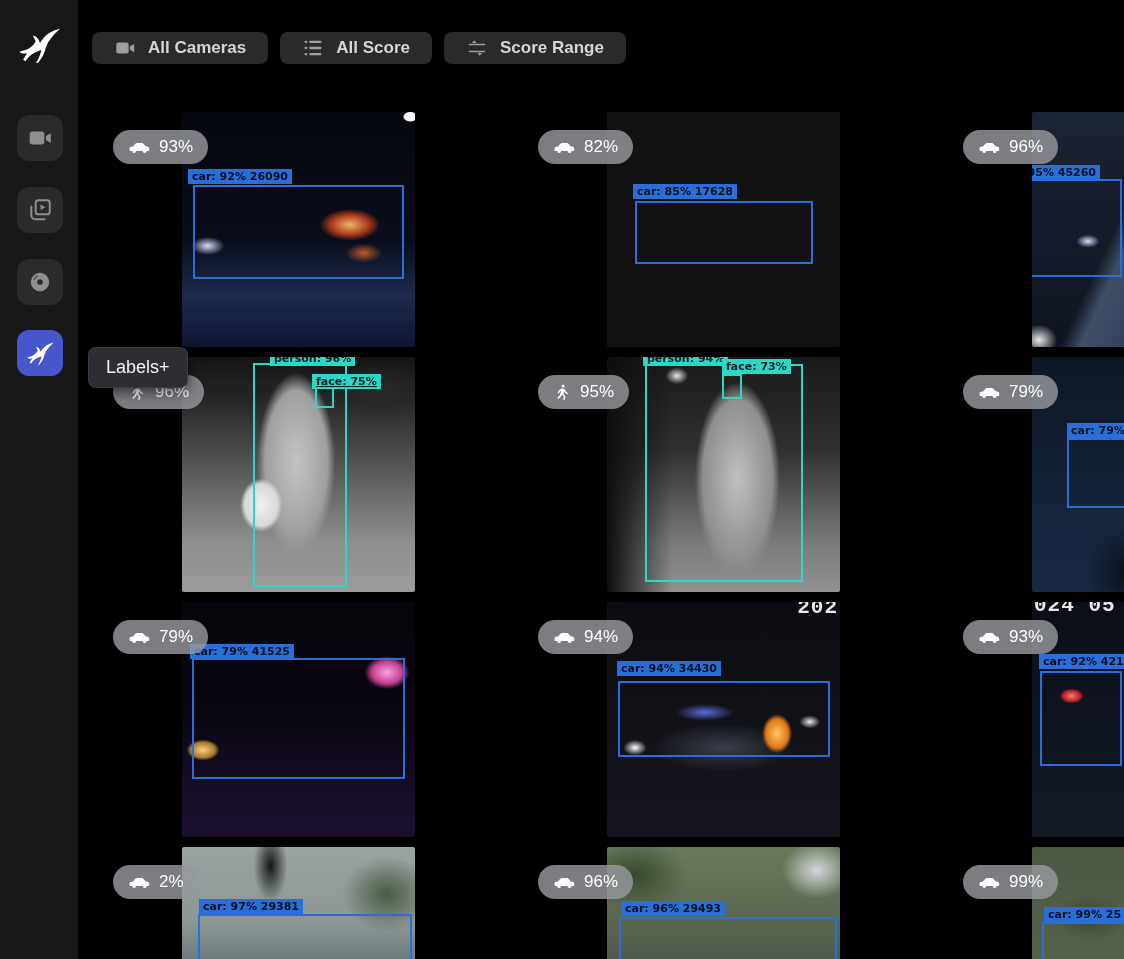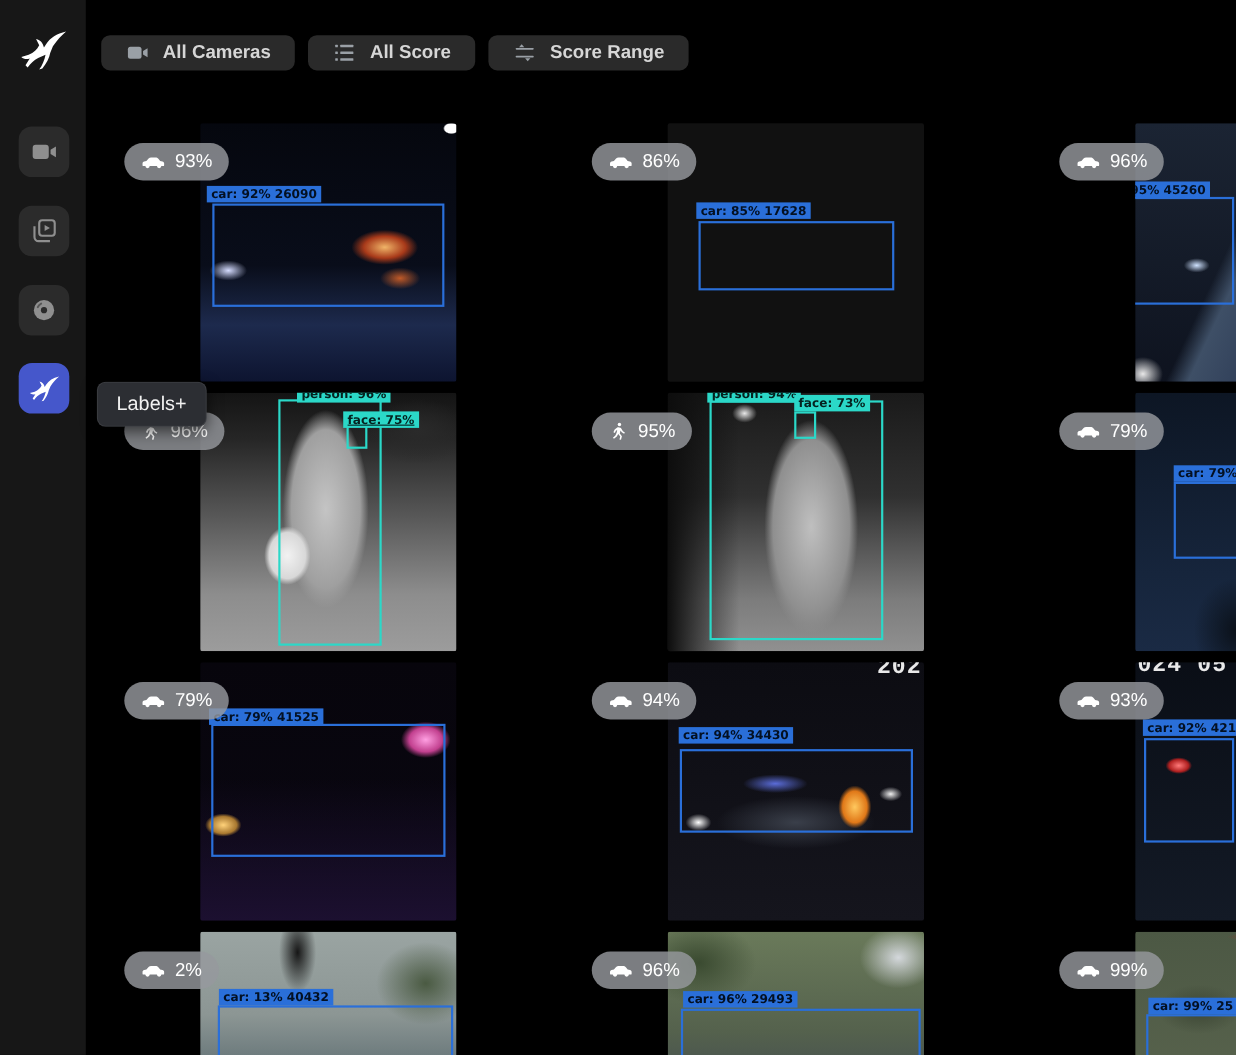--- a/index.html
+++ b/index.html
@@ -247,21 +247,21 @@
     </div>
   </div>
 
   <div class="cell">
     <span class="badge">
       <svg viewBox="0 0 28 20" width="22" height="16" fill="#fff">
           <path d="M2 12 C2 10.9 2.8 10 3.9 9.8 L6.5 9.3 L9 6.3 C9.8 5.5 10.8 5 12 5 L17 5 C18.3 5 19.5 5.6 20.3 6.6 L22.4 9.2 L25 9.8 C26.2 10 27 11 27 12.2 L27 14 C27 14.6 26.6 15 26 15 L3 15 C2.4 15 2 14.6 2 14 Z"></path>
           <circle cx="7.8" cy="15" r="2.5"></circle>
           <circle cx="21.2" cy="15" r="2.5"></circle>
         </svg>
-      <span>86%</span>
+      <span>82%</span>
     </span>
     <div class="thumb v2">
       <span class="dlabel">car: 85% 17628</span>
       <div class="dbox"></div>
     </div>
   </div>
 
   <div class="cell">
     <span class="badge">
       <svg viewBox="0 0 28 20" width="22" height="16" fill="#fff">
@@ -374,21 +374,21 @@
   <div class="cell">
     <span class="badge">
       <svg viewBox="0 0 28 20" width="22" height="16" fill="#fff">
           <path d="M2 12 C2 10.9 2.8 10 3.9 9.8 L6.5 9.3 L9 6.3 C9.8 5.5 10.8 5 12 5 L17 5 C18.3 5 19.5 5.6 20.3 6.6 L22.4 9.2 L25 9.8 C26.2 10 27 11 27 12.2 L27 14 C27 14.6 26.6 15 26 15 L3 15 C2.4 15 2 14.6 2 14 Z"></path>
           <circle cx="7.8" cy="15" r="2.5"></circle>
           <circle cx="21.2" cy="15" r="2.5"></circle>
         </svg>
       <span>2%</span>
     </span>
     <div class="thumb v10">
-      <span class="dlabel">car: 13% 40432</span>
+      <span class="dlabel">car: 97% 29381</span>
       <div class="dbox"></div>
     </div>
   </div>
 
   <div class="cell">
     <span class="badge">
       <svg viewBox="0 0 28 20" width="22" height="16" fill="#fff">
           <path d="M2 12 C2 10.9 2.8 10 3.9 9.8 L6.5 9.3 L9 6.3 C9.8 5.5 10.8 5 12 5 L17 5 C18.3 5 19.5 5.6 20.3 6.6 L22.4 9.2 L25 9.8 C26.2 10 27 11 27 12.2 L27 14 C27 14.6 26.6 15 26 15 L3 15 C2.4 15 2 14.6 2 14 Z"></path>
           <circle cx="7.8" cy="15" r="2.5"></circle>
           <circle cx="21.2" cy="15" r="2.5"></circle>

